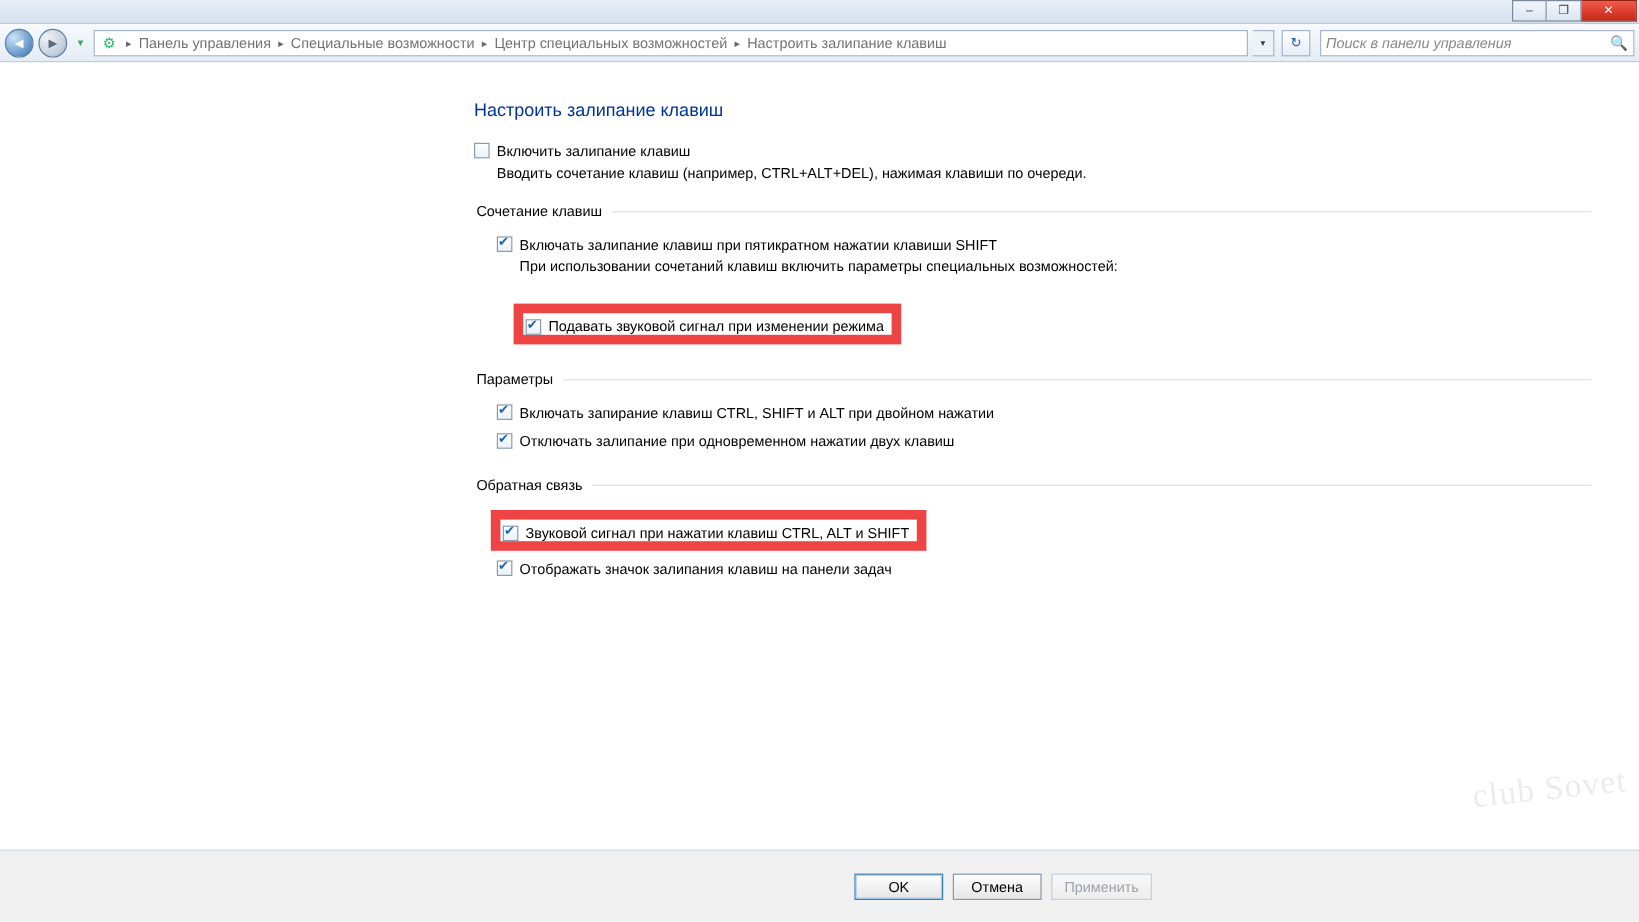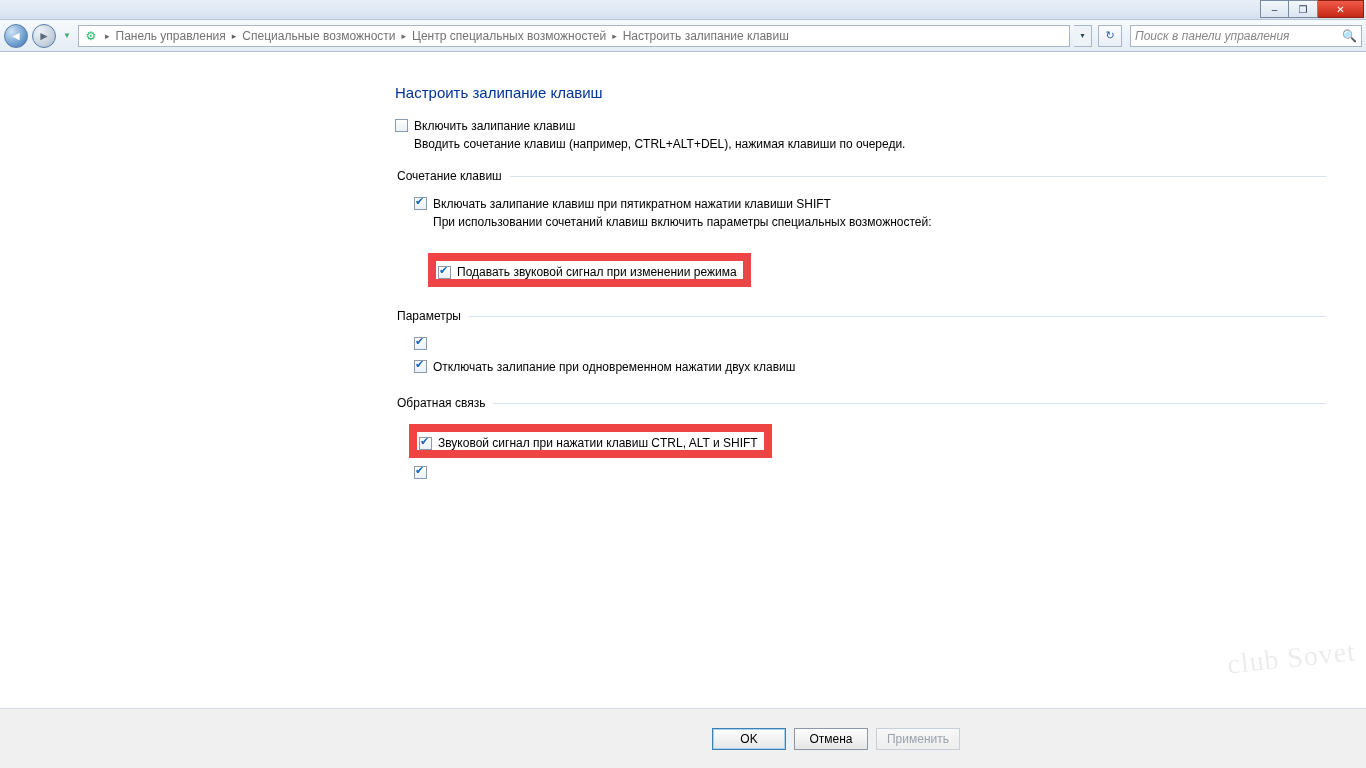--- a/index.html
+++ b/index.html
@@ -14,21 +14,21 @@
   .navbar { height:32px; background:linear-gradient(#f7fafd,#e4ecf5); border-bottom:1px solid #b3c0d1; display:flex; align-items:center; padding:0 4px; gap:4px; }
   .nav-round { width:24px; height:24px; border-radius:50%; background:radial-gradient(circle at 30% 30%,#cfe3f7,#6f9fcf 60%,#3e6fa3); border:1px solid #5a7fa8; display:flex; align-items:center; justify-content:center; color:#fff; font-size:12px; }
   .nav-round.fwd { background:radial-gradient(circle at 30% 30%,#eef3f8,#c8d3df 60%,#9fb0c2); color:#5a6b7e; }
   .nav-drop { width:14px; height:22px; display:flex; align-items:center; justify-content:center; color:#4a6; font-size:8px; }
   .address { flex:1; height:22px; background:#fff; border:1px solid #a8b6c8; display:flex; align-items:center; padding:0 4px; gap:4px; overflow:hidden; white-space:nowrap; }
   .address .sep { color:#666; font-size:9px; padding:0 2px; }
   .address .crumb { color:#737373; }
   .address .cp-icon { width:16px; height:16px; display:inline-flex; align-items:center; justify-content:center; font-size:12px; color:#2b6; }
   .addr-drop { width:18px; height:22px; border:1px solid #a8b6c8; border-left:none; background:#eef3f8; display:flex; align-items:center; justify-content:center; font-size:8px; color:#345; }
   .refresh-btn { width:24px; height:22px; border:1px solid #a8b6c8; background:linear-gradient(#fdfdfe,#e8eef6); display:flex; align-items:center; justify-content:center; font-size:11px; color:#2a5fa0; margin-left:2px; }
-  .search { width:232px; height:22px; border:1px solid #a8b6c8; background:#fff; display:flex; align-items:center; padding:0 4px; margin-left:4px; color:#888; font-style:italic; }
+  .search { width:262px; height:22px; border:1px solid #a8b6c8; background:#fff; display:flex; align-items:center; padding:0 4px; margin-left:4px; color:#888; font-style:italic; }
   .search .mag { margin-left:auto; font-style:normal; color:#3a6fab; }
   
   .content-wrap { position:absolute; top:52px; bottom:44px; left:0; right:0; background:#fff; overflow:hidden; }
   .content { margin-left:395px; margin-right:40px; padding-top:32px; }
   h1.page-title { color:#003399; font-size:15px; font-weight:400; margin:0 0 18px 0; }
   .row { display:flex; align-items:flex-start; margin:4px 0; }
   .cb { width:13px; height:13px; border:1px solid #8a9bad; background:linear-gradient(#fff,#e9f1f8); margin-right:6px; flex:none; position:relative; }
   .cb.checked::after { content:"✔"; position:absolute; left:0; top:-3px; font-size:11px; color:#1766b7; }
   .desc { margin-left:19px; color:#000; }
   .indent1 { margin-left:19px; }
@@ -101,37 +101,39 @@
           <span class="cb checked"></span>
           <span>Подавать звуковой сигнал при изменении режима</span>
         </span>
       </div>
     </fieldset>
 
     <fieldset>
       <legend>Параметры</legend>
       <div class="row indent1">
         <span class="cb checked"></span>
+        <span>Включать запирание клавиш CTRL, SHIFT и ALT при двойном нажатии</span>
       </div>
       <div class="row indent1" style="margin-top:10px;">
         <span class="cb checked"></span>
         <span>Отключать залипание при одновременном нажатии двух клавиш</span>
       </div>
     </fieldset>
 
     <fieldset>
       <legend>Обратная связь</legend>
       <div class="row indent1">
         <span class="highlight">
           <span class="cb checked"></span>
           <span>Звуковой сигнал при нажатии клавиш CTRL, ALT и SHIFT</span>
         </span>
       </div>
       <div class="row indent1" style="margin-top:8px;">
         <span class="cb checked"></span>
+        <span>Отображать значок залипания клавиш на панели задач</span>
       </div>
     </fieldset>
   </div>
 
   <div class="watermark">club Sovet</div>
 </div>
 
 <div class="footer">
   <span class="btn default">OK</span>
   <span class="btn">Отмена</span>

